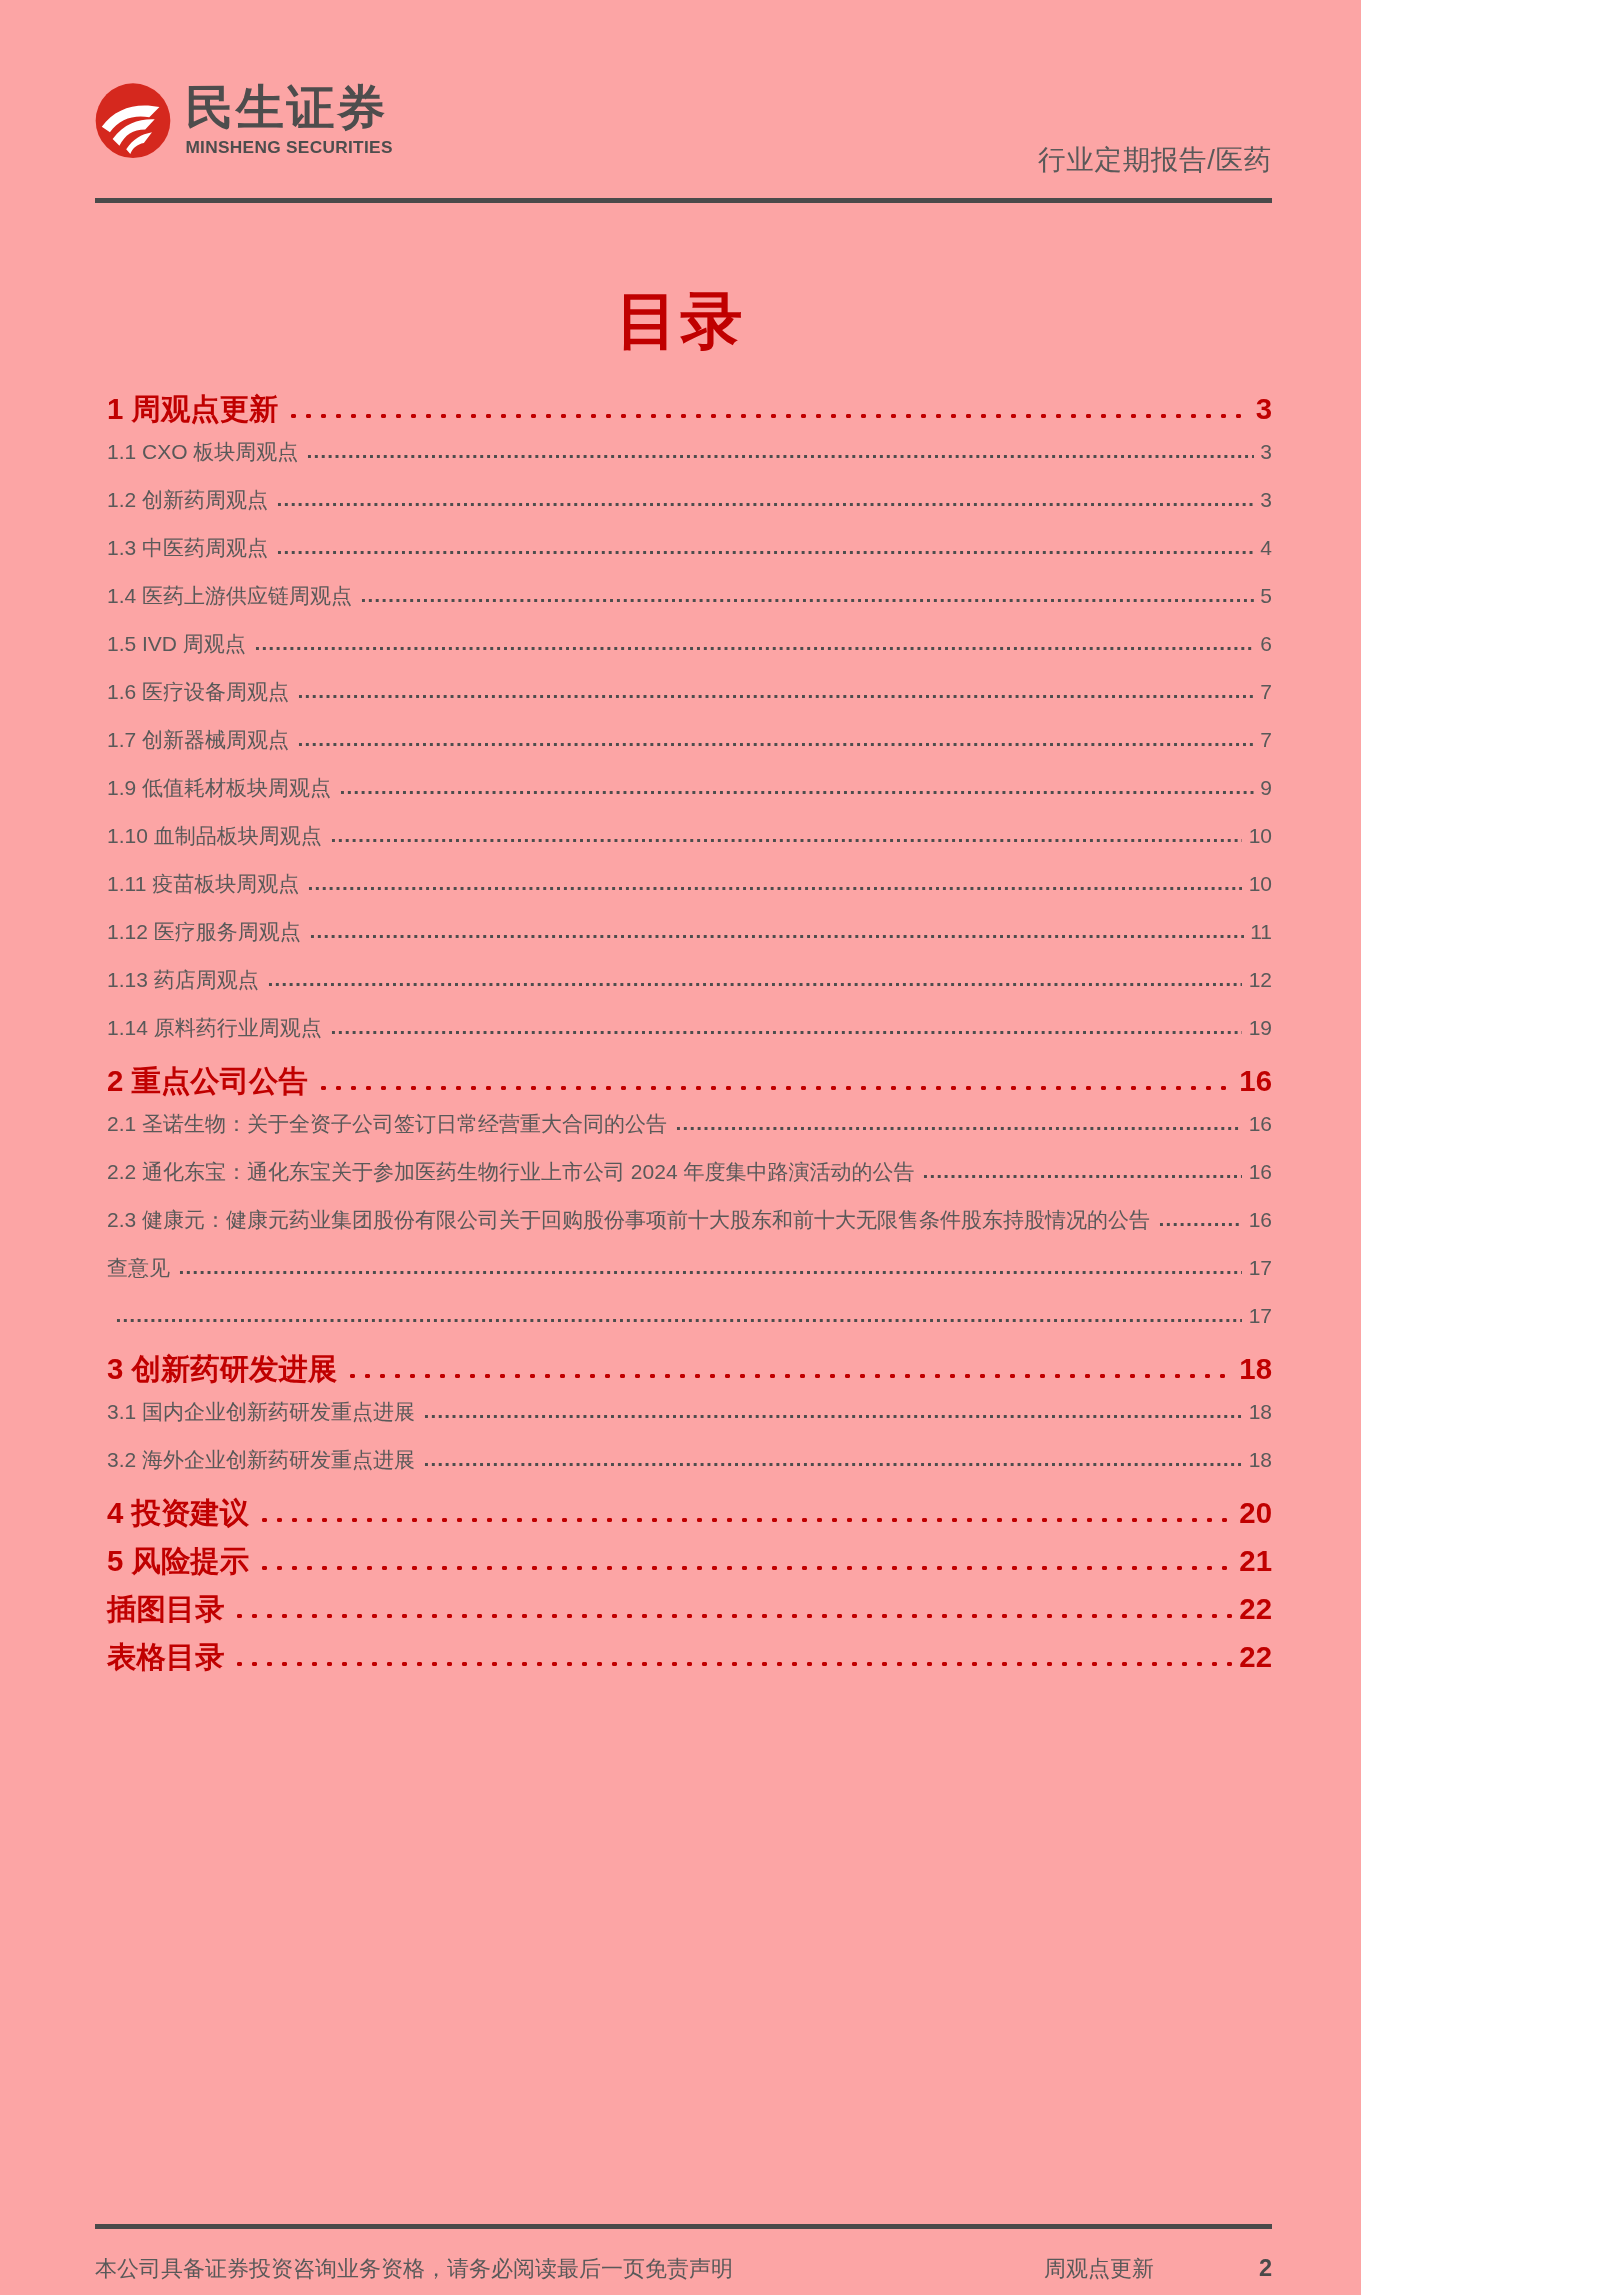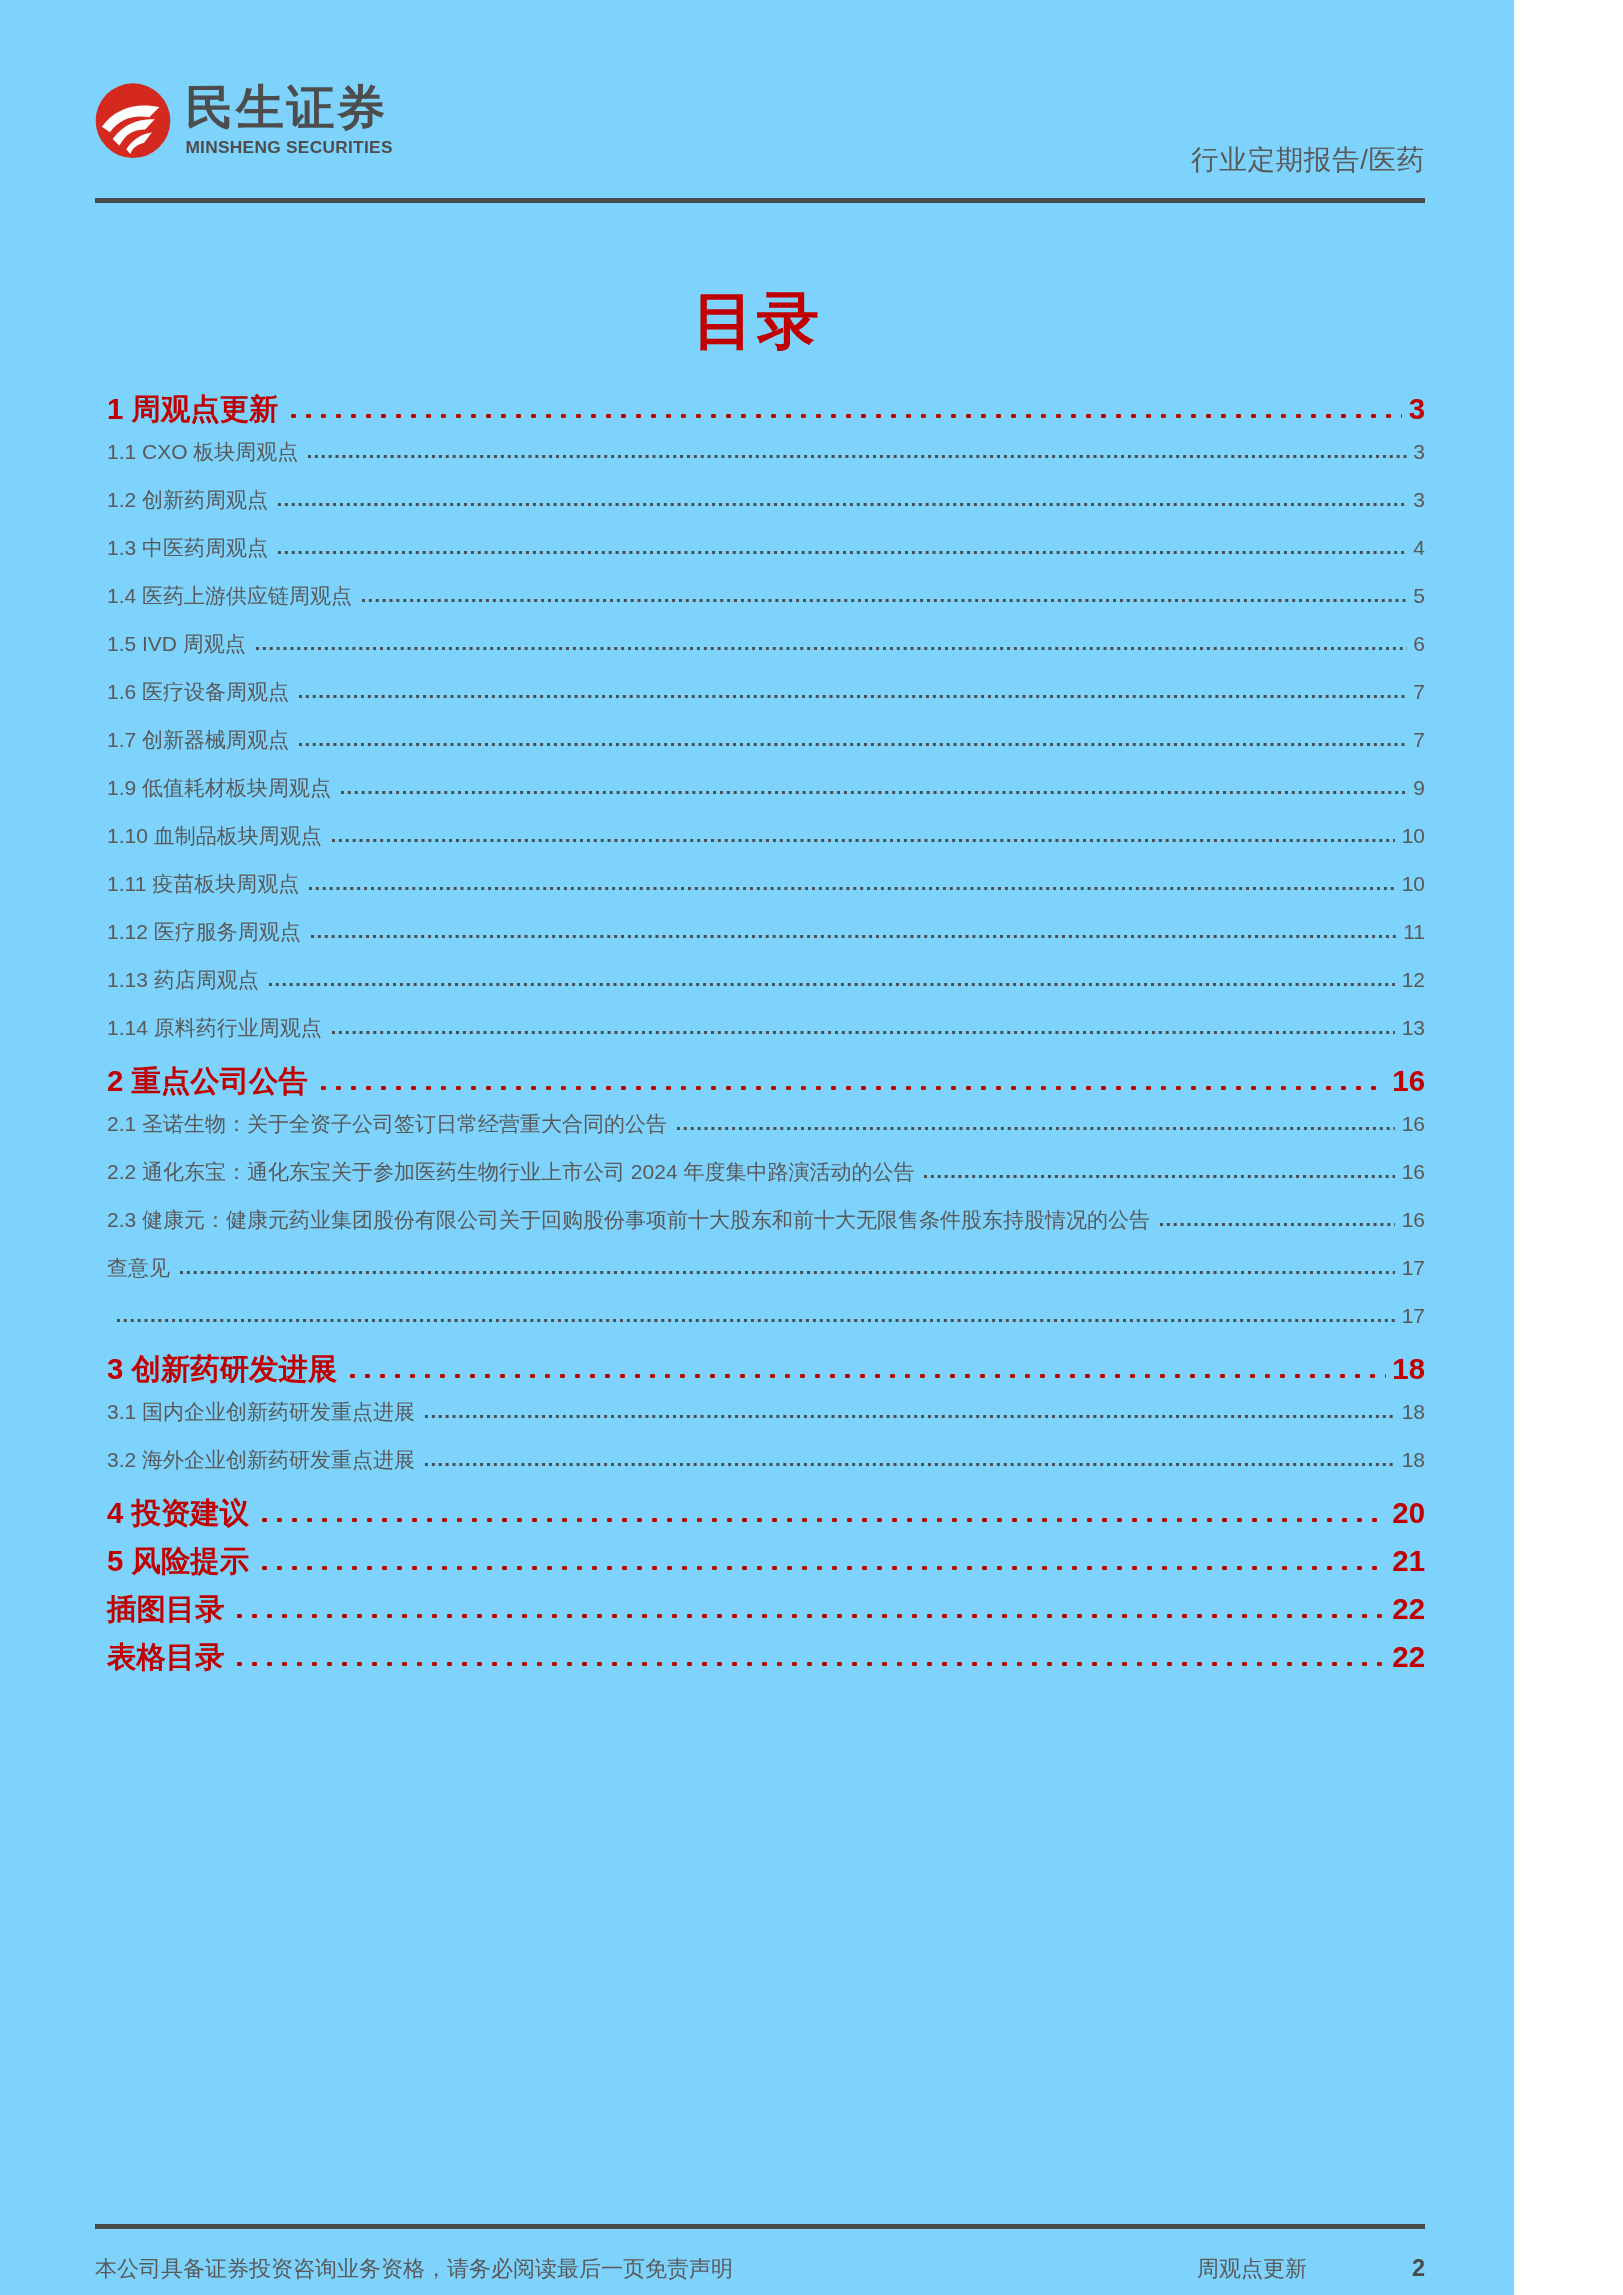--- a/index.html
+++ b/index.html
@@ -1,19 +1,19 @@
 <!DOCTYPE html>
 <html style="font-size:10.5px"><head>
 <meta charset="utf-8">
 <style>
   html,body{margin:0;padding:0;background:#fff;}
   .page{
     position:relative;
-    width:1514px;height:2295px;
-    background:#7dd3fc;
+    width:1361px;height:2295px;
+    background:#fca5a5;
     font-family:"Liberation Sans","DejaVu Sans",sans-serif;
     overflow:hidden;
   }
   
   .header{
     position:absolute;left:95px;right:89px;top:82px;
     display:flex;justify-content:space-between;align-items:flex-start;
   }
   .logo{display:flex;align-items:center;}
   .logo-mark{width:76px;height:76px;flex:none;}
@@ -175,21 +175,21 @@
       <span class="toc-page">11</span>
     </div>
       <div class="toc-row sub">
       <span class="toc-label">1.13 药店周观点</span>
       <span class="toc-dots"></span>
       <span class="toc-page">12</span>
     </div>
       <div class="toc-row sub">
       <span class="toc-label">1.14 原料药行业周观点</span>
       <span class="toc-dots"></span>
-      <span class="toc-page">13</span>
+      <span class="toc-page">19</span>
     </div>
       <div class="toc-row section">
       <span class="toc-label">2 重点公司公告</span>
       <span class="toc-dots"></span>
       <span class="toc-page">16</span>
     </div>
       <div class="toc-row sub">
       <span class="toc-label">2.1 圣诺生物：关于全资子公司签订日常经营重大合同的公告</span>
       <span class="toc-dots"></span>
       <span class="toc-page">16</span>

